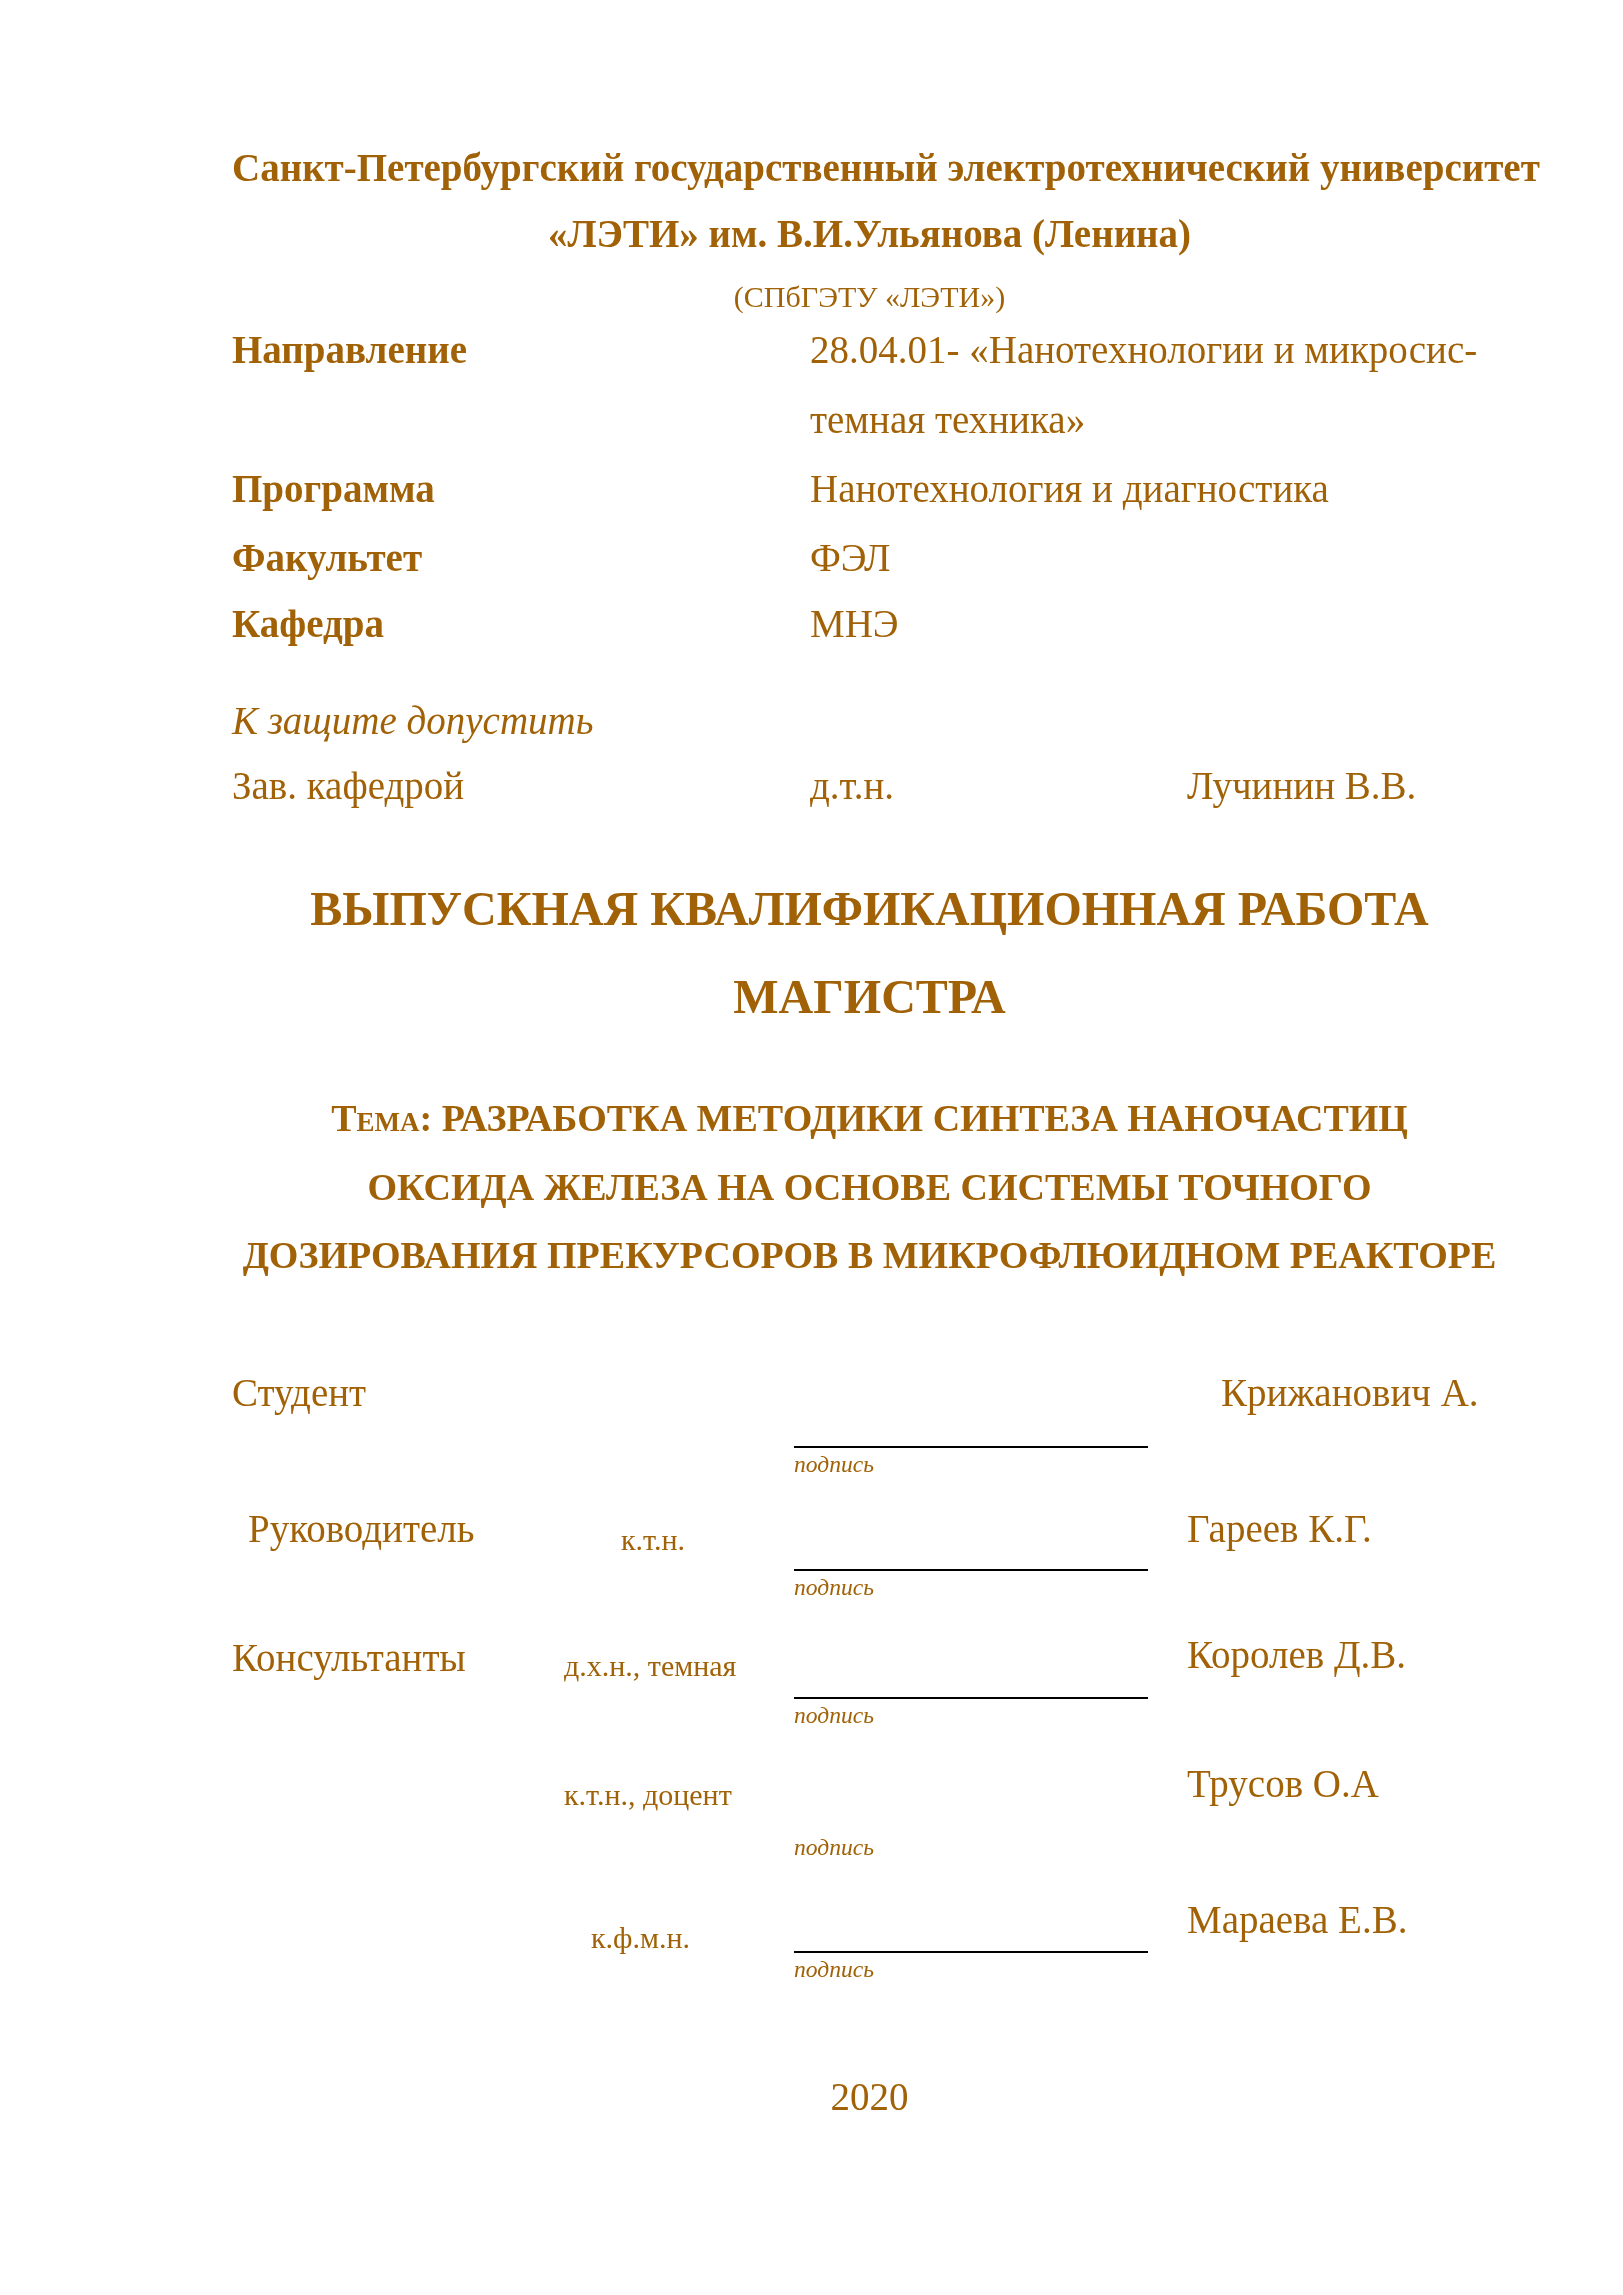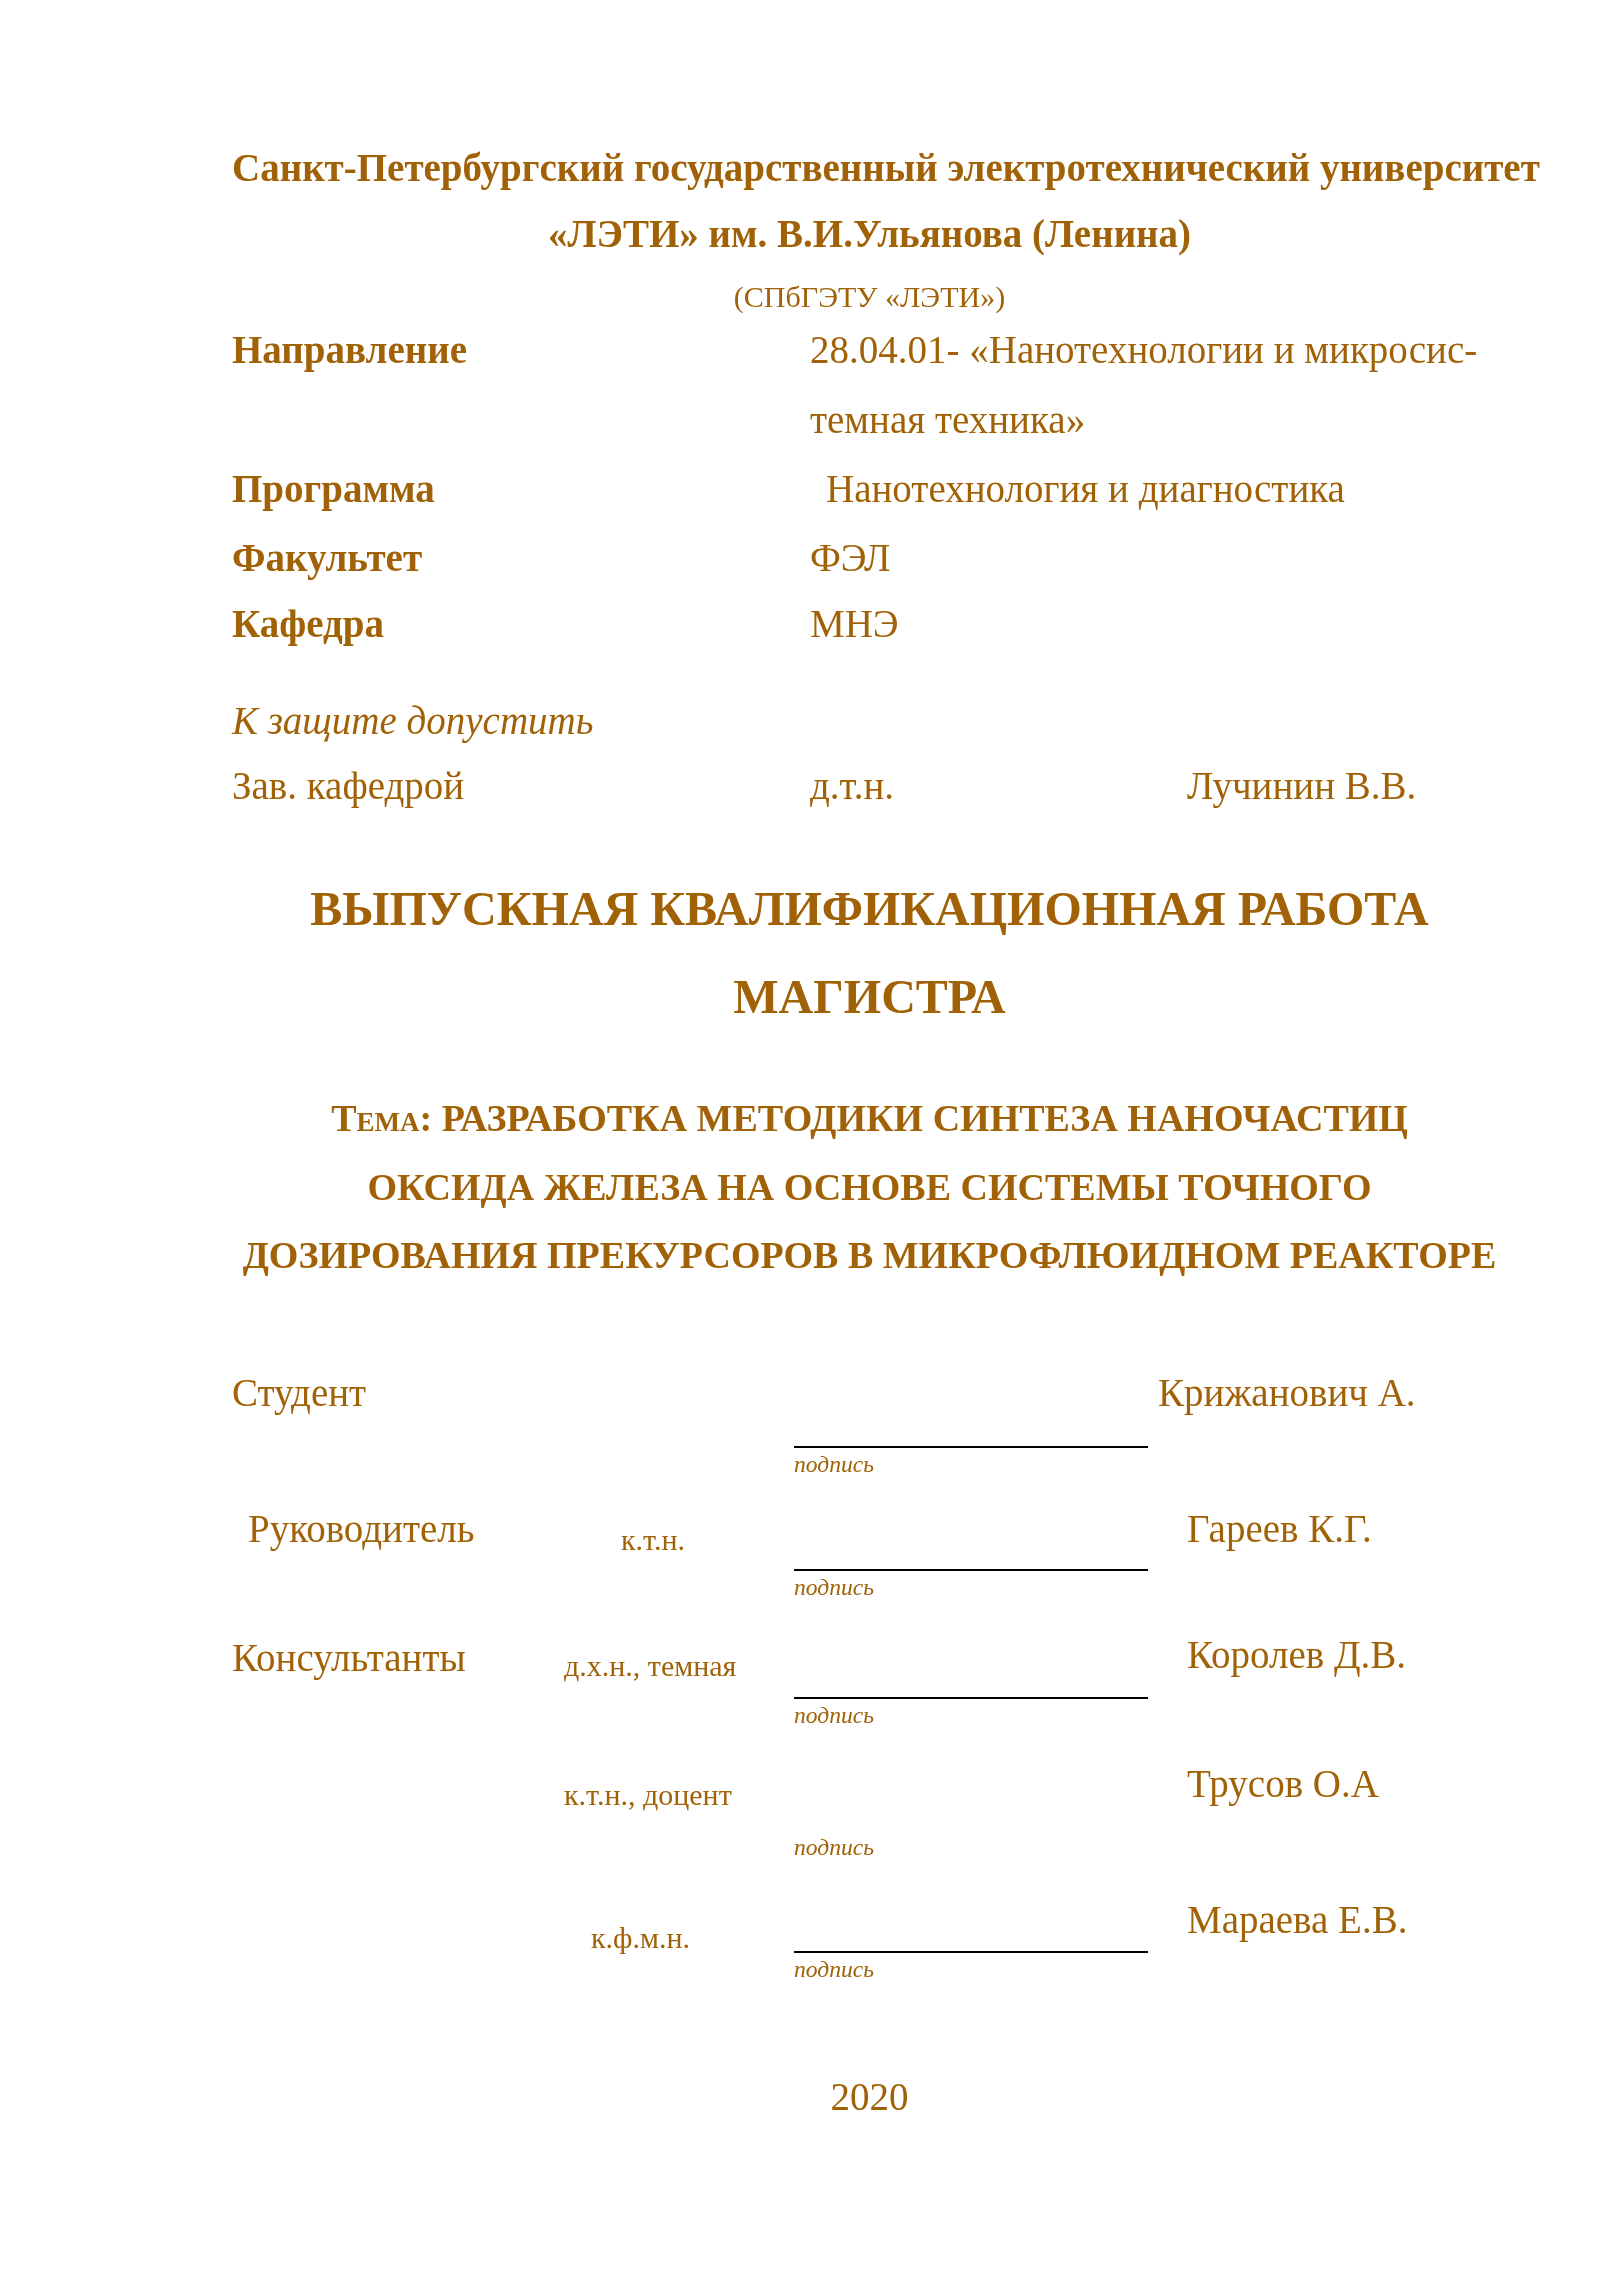--- a/index.html
+++ b/index.html
@@ -53,21 +53,21 @@
 
     <div class="abs center bold fs50" style="top:146px">Санкт-Петербургский государственный электротехнический университет</div>
     <div class="abs center bold fs50" style="top:212px">«ЛЭТИ» им. В.И.Ульянова (Ленина)</div>
     <div class="abs center fs38" style="top:280px">(СПбГЭТУ «ЛЭТИ»)</div>
 
     <div class="abs bold fs50" style="left:0; top:328px">Направление</div>
     <div class="abs fs50" style="left:578px; top:328px">28.04.01- «Нанотехнологии и микросис-</div>
     <div class="abs fs50" style="left:578px; top:398px">темная техника»</div>
 
     <div class="abs bold fs50" style="left:0; top:467px">Программа</div>
-    <div class="abs fs50" style="left:594px; top:467px">Нанотехнология и диагностика</div>
+    <div class="abs fs50" style="left:578px; top:467px">Нанотехнология и диагностика</div>
 
     <div class="abs bold fs50" style="left:0; top:536px">Факультет</div>
     <div class="abs fs50" style="left:578px; top:536px">ФЭЛ</div>
 
     <div class="abs bold fs50" style="left:0; top:602px">Кафедра</div>
     <div class="abs fs50" style="left:578px; top:602px">МНЭ</div>
 
     <div class="abs italic fs50" style="left:0; top:699px">К защите допустить</div>
     <div class="abs fs50" style="left:0; top:764px">Зав. кафедрой</div>
     <div class="abs fs50" style="left:578px; top:764px">д.т.н.</div>
@@ -77,21 +77,21 @@
     <div class="abs center bold fs61" style="top:970px">МАГИСТРА</div>
 
     <div class="abs center bold fs48" style="top:1097px">
       <span class="smallcaps">Тема:</span>
       <span>РАЗРАБОТКА МЕТОДИКИ СИНТЕЗА НАНОЧАСТИЦ</span>
     </div>
     <div class="abs center bold fs48" style="top:1166px">ОКСИДА ЖЕЛЕЗА НА ОСНОВЕ СИСТЕМЫ ТОЧНОГО</div>
     <div class="abs center bold fs48" style="top:1234px">ДОЗИРОВАНИЯ ПРЕКУРСОРОВ В МИКРОФЛЮИДНОМ РЕАКТОРЕ</div>
 
     <div class="abs fs50" style="left:0; top:1371px">Студент</div>
-    <div class="abs fs50" style="left:926px; top:1371px">Крижанович А.</div>
+    <div class="abs fs50" style="left:989px; top:1371px">Крижанович А.</div>
     <div class="sig" style="left:562px; top:1446px">
       <span class="caption">подпись</span>
     </div>
 
     <div class="abs fs50" style="left:16px; top:1507px">Руководитель</div>
     <div class="abs fs38" style="left:389px; top:1523px">к.т.н.</div>
     <div class="abs fs50" style="left:955px; top:1507px">Гареев К.Г.</div>
     <div class="sig" style="left:562px; top:1569px">
       <span class="caption">подпись</span>
     </div>

